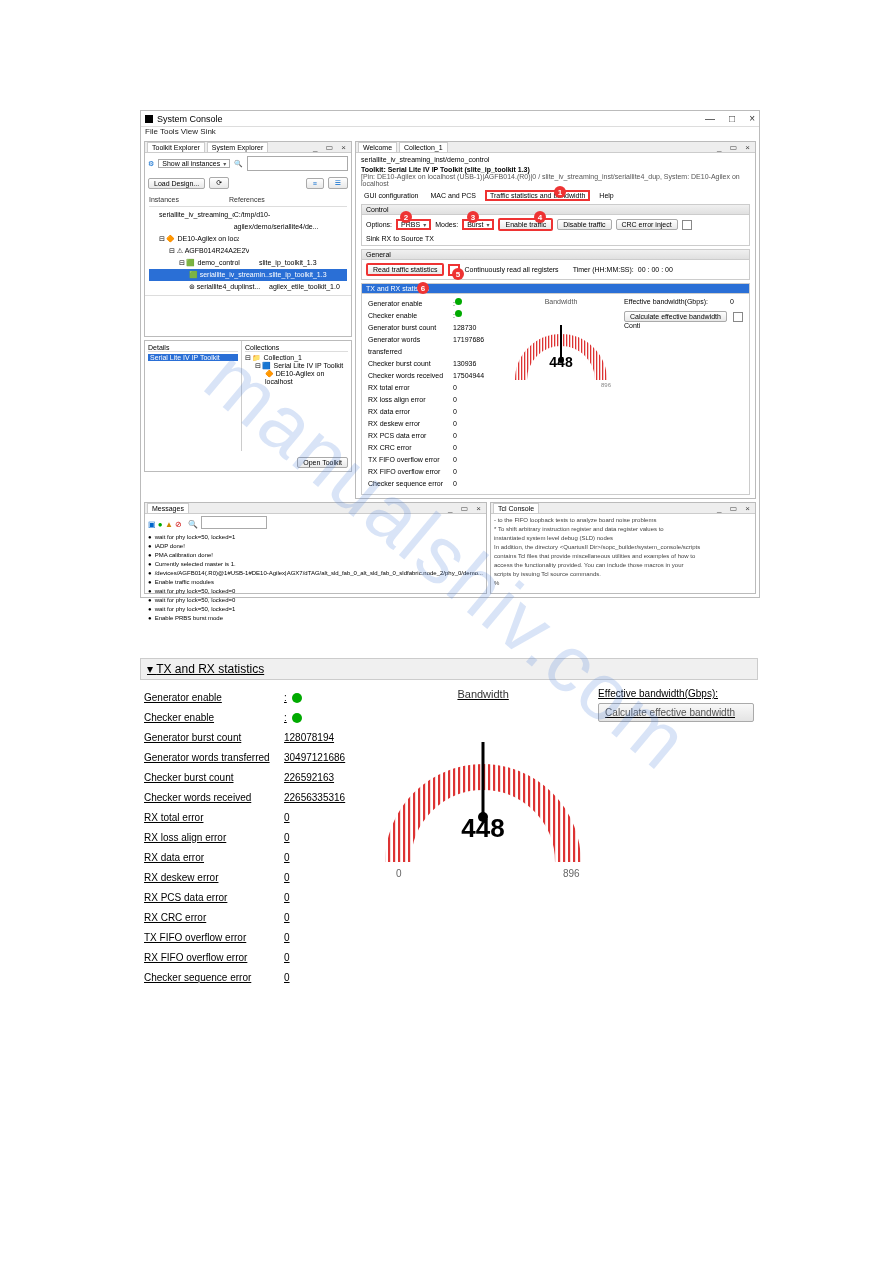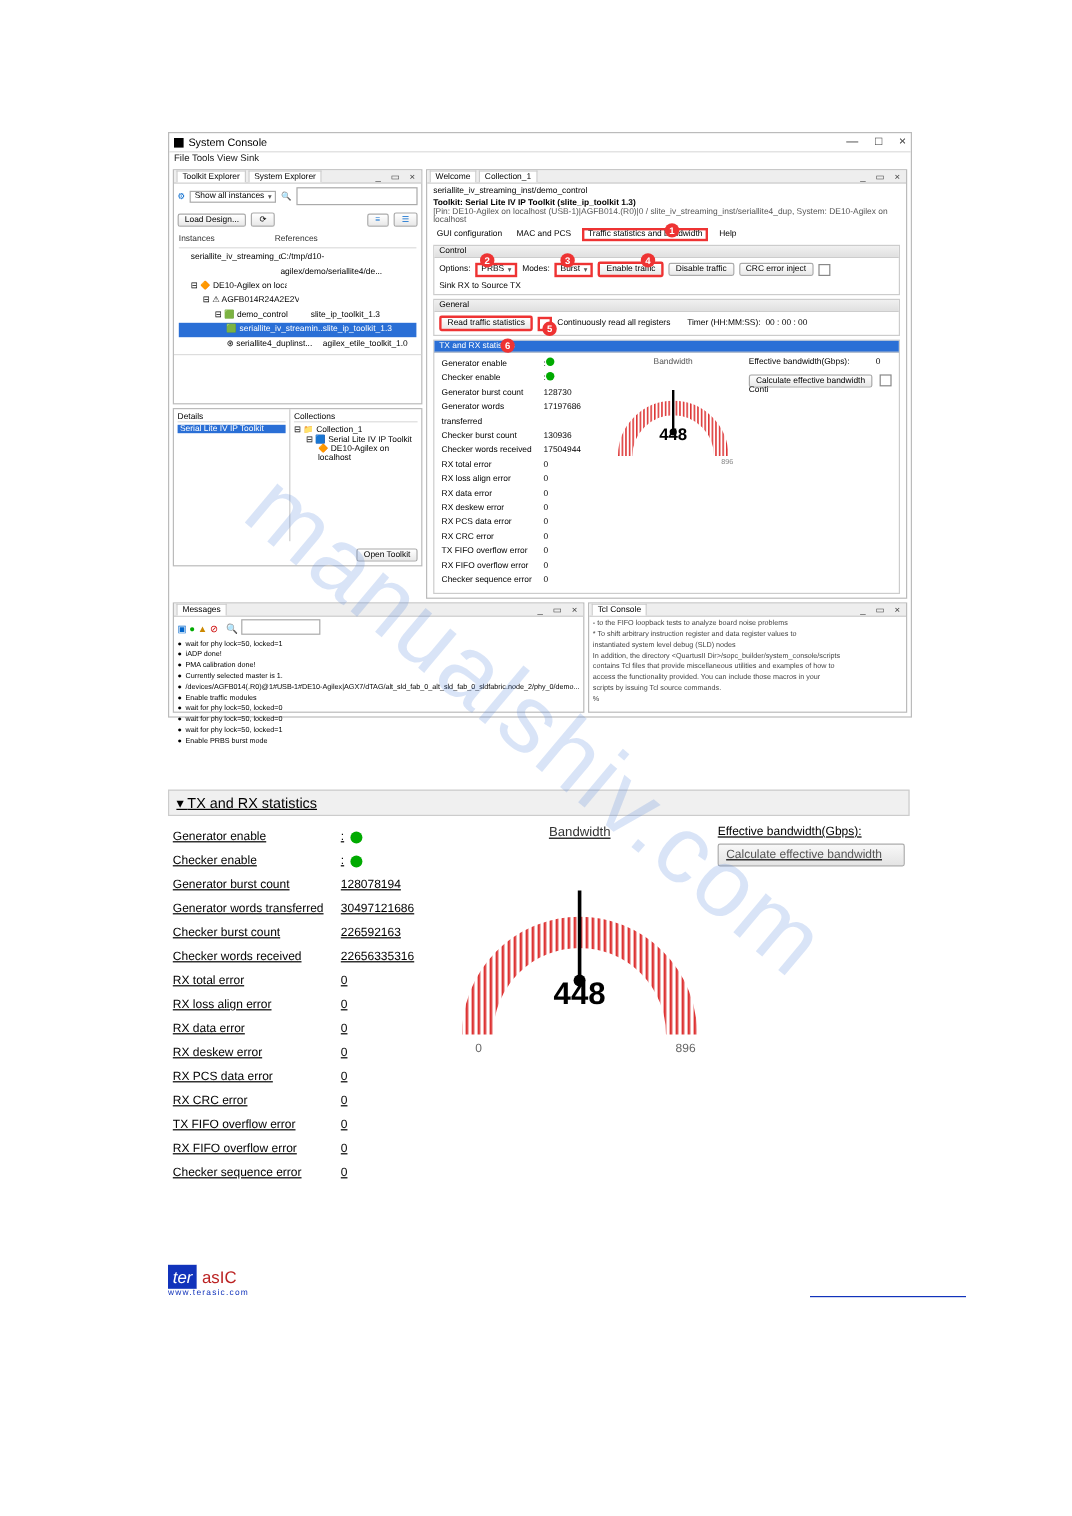--- a/index.html
+++ b/index.html
@@ -592,25 +592,16 @@
           <text x="195" y="175" font-size="10" fill="#666">896</text>
         </svg>
       </div>
       <div class="dp-right">
         <div class="title">Effective bandwidth(Gbps):</div>
         <div class="dp-btn">Calculate effective bandwidth</div>
       </div>
     </div>
   </div>
 
-  <div class="footer">
-    <div class="footer-left">
-      <span class="footer-logo">
-        <span class="ter">ter</span><span class="asic">asIC</span>
-      </span><br>
-      <span class="footer-url">www.terasic.com</span>
-    </div>
-    <div class="footer-right"></div>
-  </div>
 
 </div>
 
 <div class="watermark">manualshiv.com</div>
 
 </body></html>

